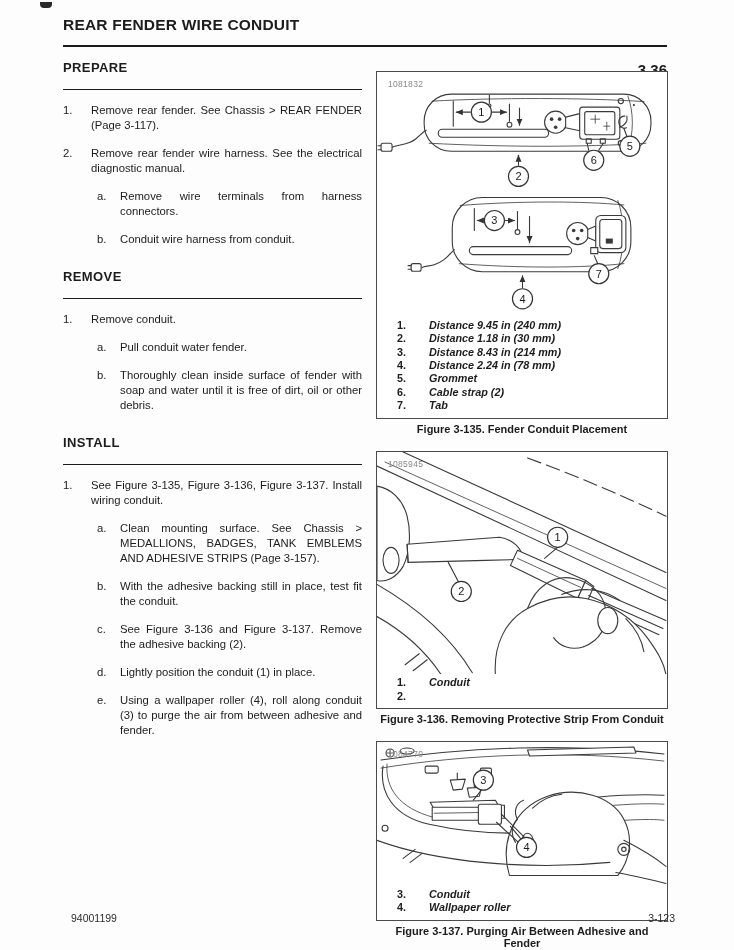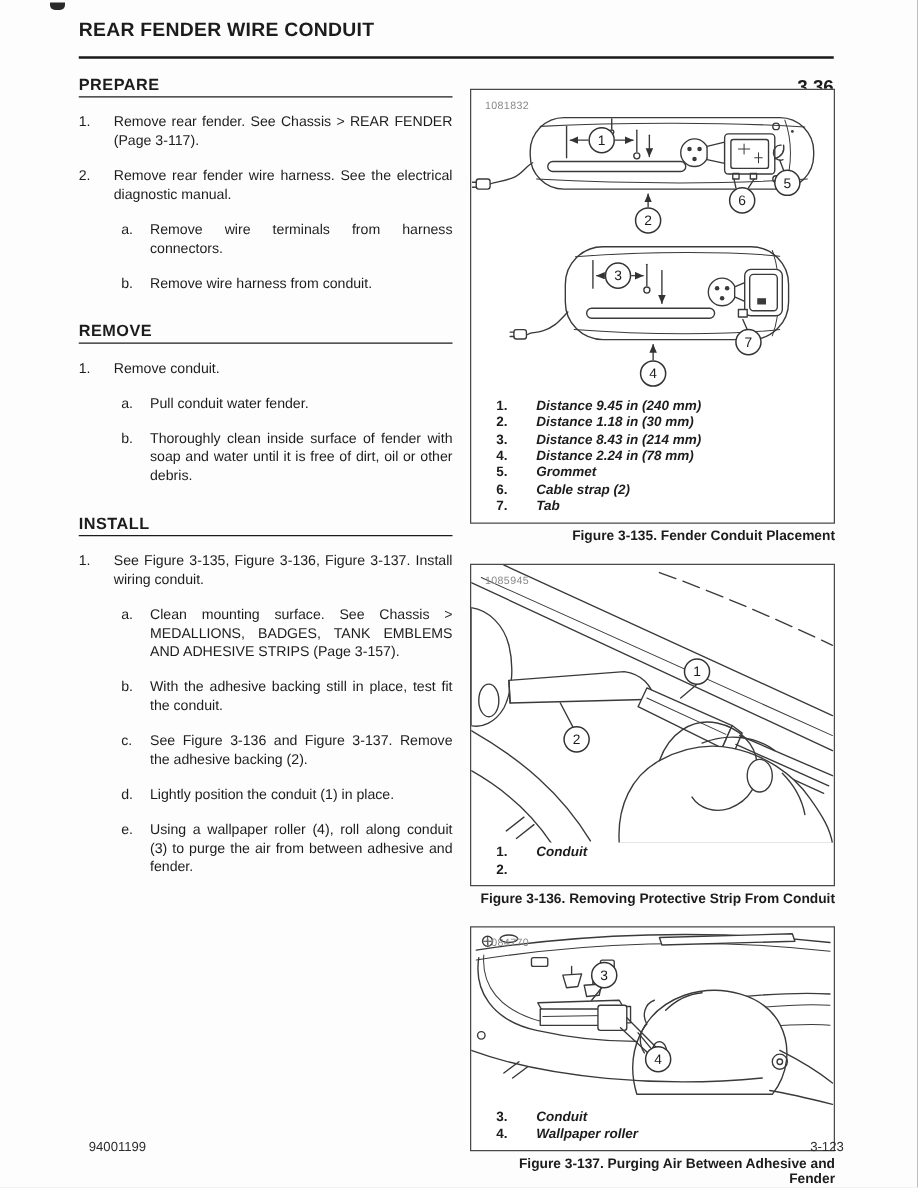--- a/index.html
+++ b/index.html
@@ -10,38 +10,38 @@
 
   
   .hdr{position:absolute;left:63px;top:16px;width:604px;display:flex;justify-content:space-between;align-items:flex-start;}
   .hdr-title{font-size:15.5px;font-weight:bold;letter-spacing:.2px;}
   .hdr-num{font-size:15px;font-weight:bold;margin-top:45px;}
   .hdr-rule{position:absolute;left:63px;top:45px;width:604px;height:2px;background:#1a1a1a;}
 
   
   .col-left{position:absolute;left:63px;top:60px;width:299px;}
   .proc-section{margin-bottom:22px;}
-  .section-heading{font-size:13px;font-weight:bold;letter-spacing:.4px;border-bottom:1.6px solid #1c1c1c;padding-bottom:2px;margin:0 0 13px 0;}
+  .section-heading{font-size:13px;font-weight:bold;letter-spacing:.4px;border-bottom:1.6px solid #1c1c1c;padding-bottom:14px;margin:0 0 13px 0;}
   .step{display:flex;margin-bottom:13px;}
   .step-num{flex:0 0 28px;font-size:11.3px;line-height:15px;}
   .step-text{flex:1;font-size:11.3px;line-height:15px;text-align:justify;}
   .substep{display:flex;margin:0 0 13px 34px;}
   .sub-num{flex:0 0 23px;font-size:11.3px;line-height:15px;}
   .sub-text{flex:1;font-size:11.3px;line-height:15px;text-align:justify;}
 
   
   .col-right{position:absolute;left:376px;top:55px;width:292px;}
   .fig-box{position:relative;border:1.3px solid #4a4a4a;background:#fff;margin-top:16px;}
   .fig-id{position:absolute;top:7px;left:11px;font-size:8.5px;color:#8a8a8a;letter-spacing:.3px;}
   svg.fig-art{display:block;width:100%;height:auto;}
   .legend{padding:2px 0 5px 0;}
   .legend-row{display:flex;font-weight:bold;font-size:10.8px;line-height:13.4px;}
   .legend-num{flex:0 0 32px;padding-left:20px;}
   .legend-label{flex:1;font-style:italic;}
-  .fig-caption{text-align:right;font-weight:bold;font-size:11px;margin:4px 0 9px 0;}
+  .fig-caption{text-align:center;font-weight:bold;font-size:11px;margin:4px 0 9px 0;}
 
   
   .art *{fill:none;stroke:#3a3a3a;stroke-width:1.1;stroke-linecap:round;stroke-linejoin:round;}
   .art .fw{fill:#ffffff;}
   .art .fd{fill:#3a3a3a;stroke:none;}
   .art .thin{stroke-width:0.8;}
   .callouts circle{fill:#fff;stroke:#333;stroke-width:1.2;}
   .callouts text{font-family:"Liberation Sans","DejaVu Sans",sans-serif;font-size:11px;fill:#1a1a1a;text-anchor:middle;}
 
   
@@ -69,21 +69,21 @@
         <div class="step">
           <span class="step-num">2.</span>
           <div class="step-text">Remove rear fender wire harness. See the electrical diagnostic manual.</div>
         </div>
         <div class="substep">
           <span class="sub-num">a.</span>
           <div class="sub-text">Remove wire terminals from harness connectors.</div>
         </div>
         <div class="substep">
           <span class="sub-num">b.</span>
-          <div class="sub-text">Remove wire harness from conduit.</div>
+          <div class="sub-text">Conduit wire harness from conduit.</div>
         </div>
       </section>
       <section class="proc-section">
         <div class="section-heading">REMOVE</div>
         <div class="step">
           <span class="step-num">1.</span>
           <div class="step-text">Remove conduit.</div>
         </div>
         <div class="substep">
           <span class="sub-num">a.</span>

